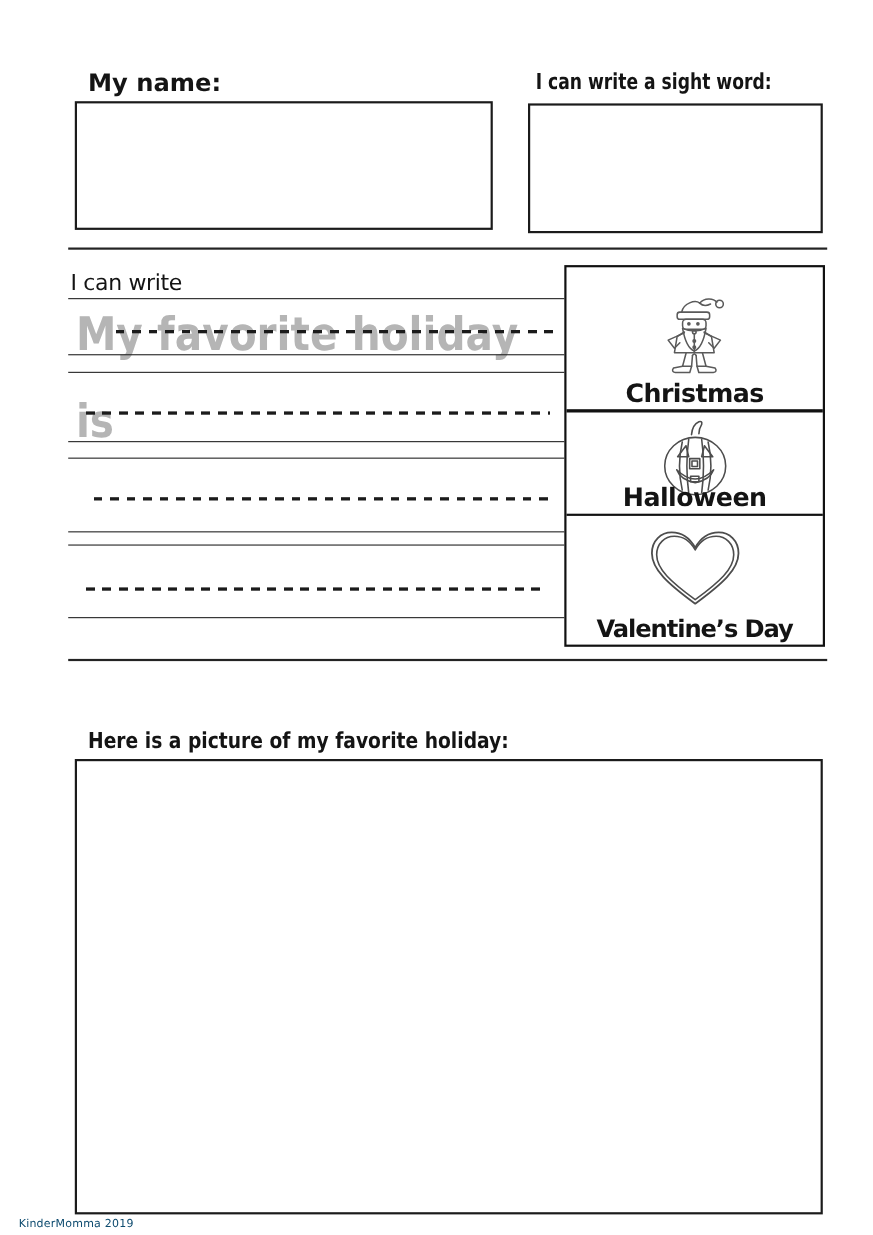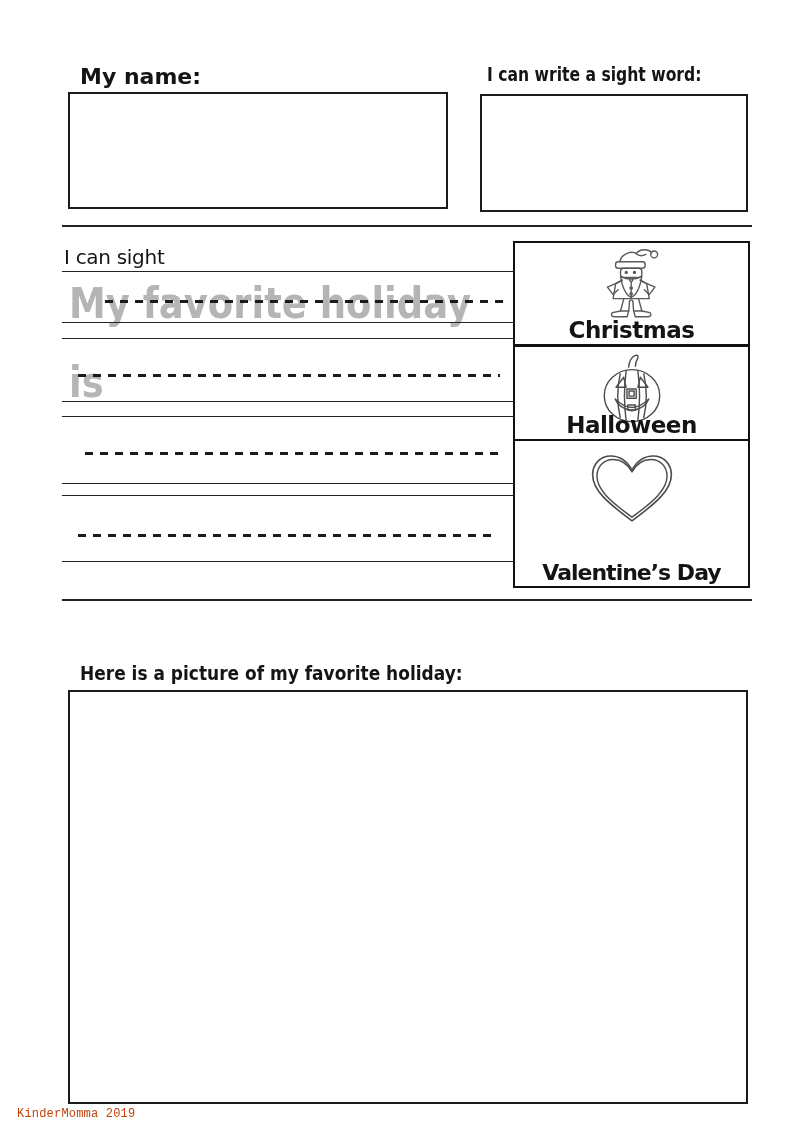--- a/index.html
+++ b/index.html
@@ -59,59 +59,58 @@
     box-sizing:border-box;
     background:#fff;
     display:flex;flex-direction:column;
     z-index:3;
   }
   .holiday-cell{
     position:relative;
     display:flex;flex-direction:column;align-items:center;justify-content:flex-start;
     box-sizing:border-box;
   }
-  .cell-1{height:104px;border-bottom:3px solid #111;}
+  .cell-1{height:132px;border-bottom:3px solid #111;justify-content:center;}
   .cell-2{height:94px;border-bottom:2px solid #111;text-decoration:underline;}
   .cell-3{flex:1;border-radius:7px;}
   .holiday-art{flex:0 0 auto;display:flex;align-items:center;justify-content:center;}
   .holiday-label{
     position:absolute;
     bottom:1px;left:0;right:0;
     text-align:center;
     font-weight:700;
     font-size:23px;
     letter-spacing:-0.5px;
     white-space:nowrap;
   }
   .holiday-label.small{font-size:22px;letter-spacing:-1px;}
   #watermark{
     position:absolute;
     left:17px;top:1091px;
-    font-size:12px;
-    color:#c2410c;
+    font-size:10px;
+    color:#0c4a6e;
     letter-spacing:0.2px;
     white-space:nowrap;
-    font-family:Liberation Mono, monospace;
   }
   svg{display:block;}
 </style>
 </head>
 <body>
 
 <div id="page">
 
   <div class="hdr" style="left:80px;top:48px;font-size:22px;">My name:</div>
   <div class="box" style="left:68px;top:76px;width:380px;height:117px;"></div>
 
   <div class="hdr" style="left:487px;top:46px;font-size:20px;transform:scaleX(0.78);">I can write a sight word:</div>
   <div class="box" style="left:480px;top:78px;width:268px;height:118px;"></div>
 
   <div class="rule" style="left:62px;top:209px;width:690px;"></div>
 
-  <div class="prompt" style="left:64px;top:229px;">I can sight</div>
+  <div class="prompt" style="left:64px;top:229px;">I can write</div>
 
   <div class="trace" style="left:69px;top:267px;">My favorite holiday</div>
   <div class="trace" style="left:69px;top:346px;">is</div>
 
   <div class="lines-layer">
     <div class="rule thin" style="left:62px;top:255px;width:452px;"></div>
 
     <div class="dash" style="left:105px;top:284px;width:403px;"></div>
     <div class="rule thin" style="left:62px;top:306px;width:452px;"></div>
 

